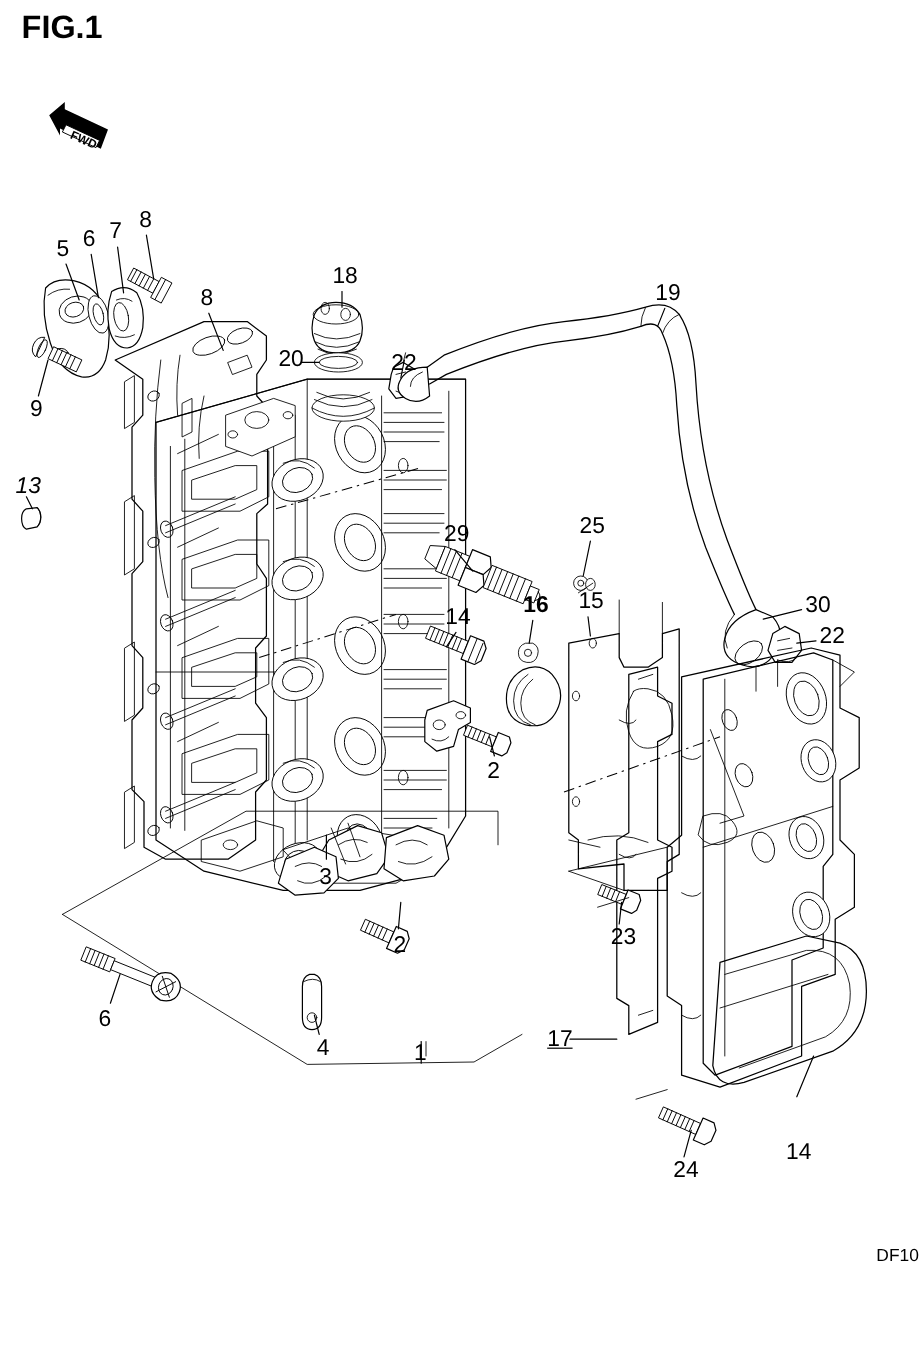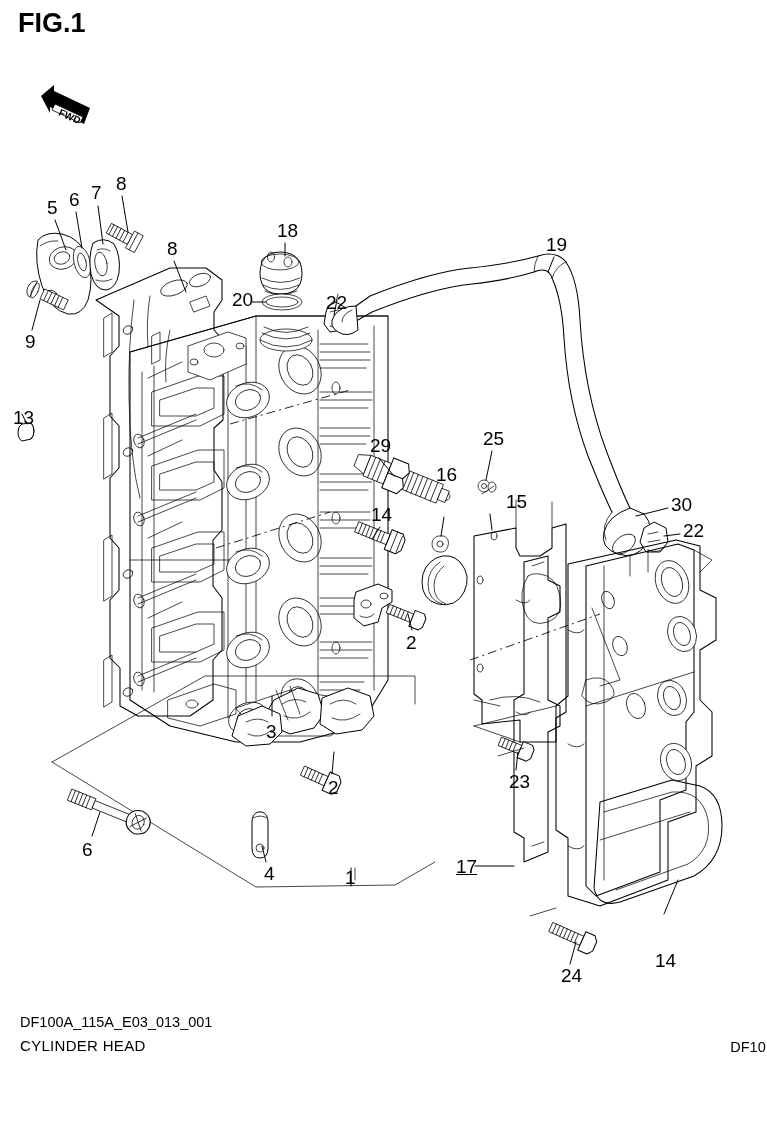--- a/index.html
+++ b/index.html
@@ -534,35 +534,31 @@
   <div class="callout" style="left:266px; top:722px;">3</div>
   <div class="callout" style="left:264px; top:864px;">4</div>
   <div class="callout" style="left:47px;  top:198px;">5</div>
   <div class="callout" style="left:69px;  top:190px;">6</div>
   <div class="callout" style="left:91px;  top:183px;">7</div>
   <div class="callout" style="left:116px; top:174px;">8</div>
   <div class="callout" style="left:25px;  top:332px;">9</div>
   <div class="callout" style="left:371px; top:505px;">14</div>
   <div class="callout" style="left:167px; top:239px;">8</div>
   <div class="callout" style="left:82px;  top:840px;">6</div>
-  <div class="callout" style="left:13px;  top:408px;">13</div>
+  <div class="callout" style="left:13px;  top:396px;font-style:italic;">13</div>
   <div class="callout" style="left:655px; top:916px;margin-top:35px;">14</div>
-  <div class="callout" style="left:482px; top:492px;margin-left:24px;">15</div>
-  <div class="callout" style="left:436px; top:465px;">16</div>
+  <div class="callout" style="left:482px; top:492px;">15</div>
+  <div class="callout" style="left:436px; top:495px;font-weight:bold;">16</div>
   <div class="callout" style="left:456px; top:857px;text-decoration:underline;">17</div>
   <div class="callout" style="left:277px; top:221px;">18</div>
   <div class="callout" style="left:546px; top:235px;text-align:center;">19</div>
   <div class="callout" style="left:232px; top:290px;">20</div>
   <div class="callout" style="left:671px; top:495px;">30</div>
   <div class="callout" style="left:326px; top:293px;">22</div>
   <div class="callout" style="left:683px; top:521px;">22</div>
   <div class="callout" style="left:509px; top:772px;">23</div>
   <div class="callout" style="left:561px; top:966px;">24</div>
   <div class="callout" style="left:483px; top:429px;">25</div>
   <div class="callout" style="left:370px; top:436px;">29</div>
 
-  <div class="footer">
-    <div class="footer-code">DF100A_115A_E03_013_001</div>
-    <div class="footer-name">CYLINDER HEAD</div>
-  </div>
   <div class="footer-right">DF10</div>
 
 </div>
 
 </body></html>

